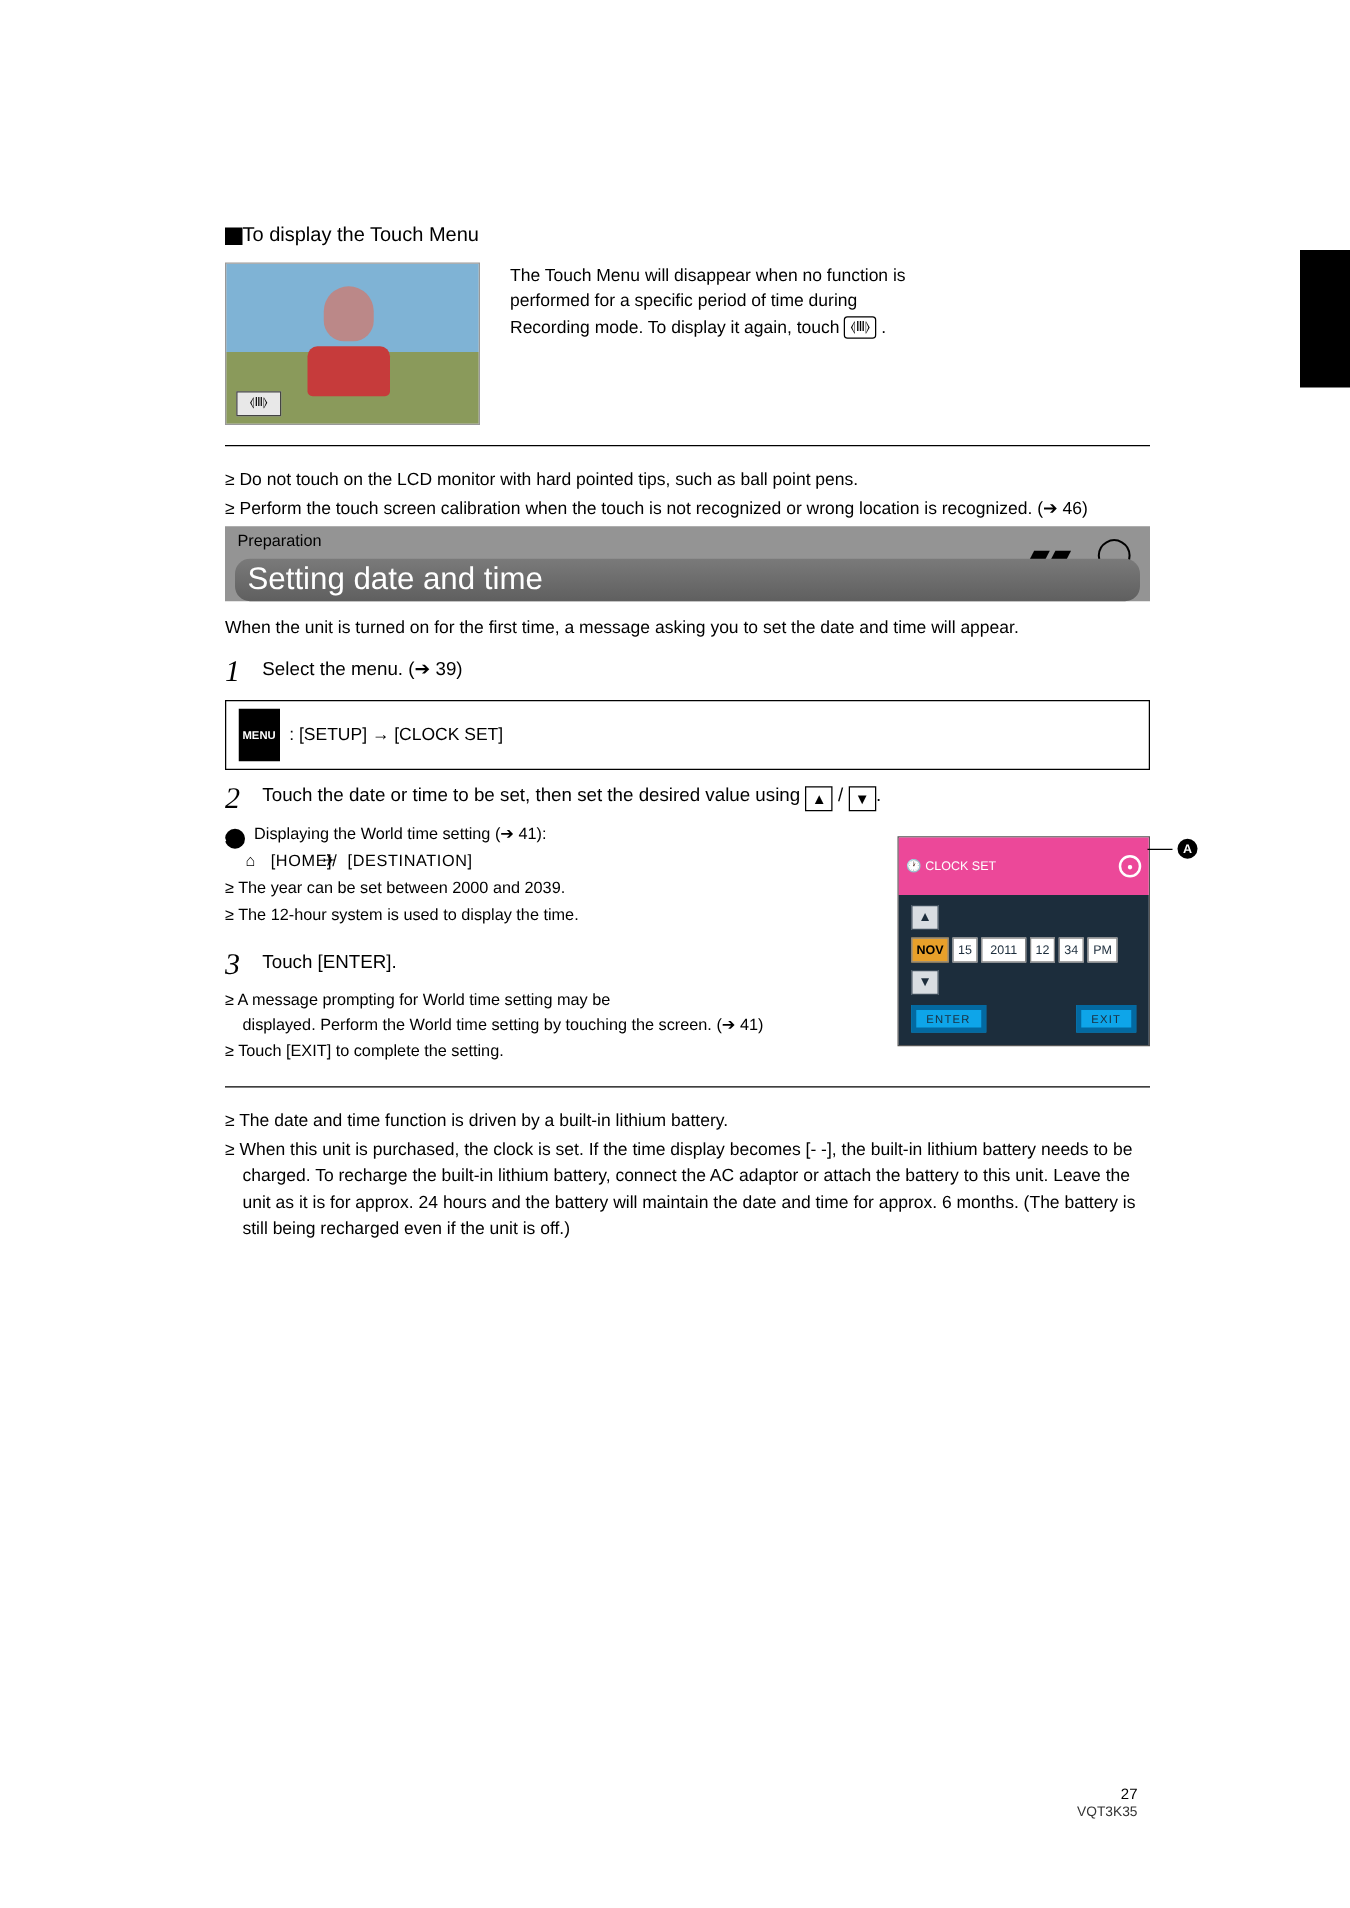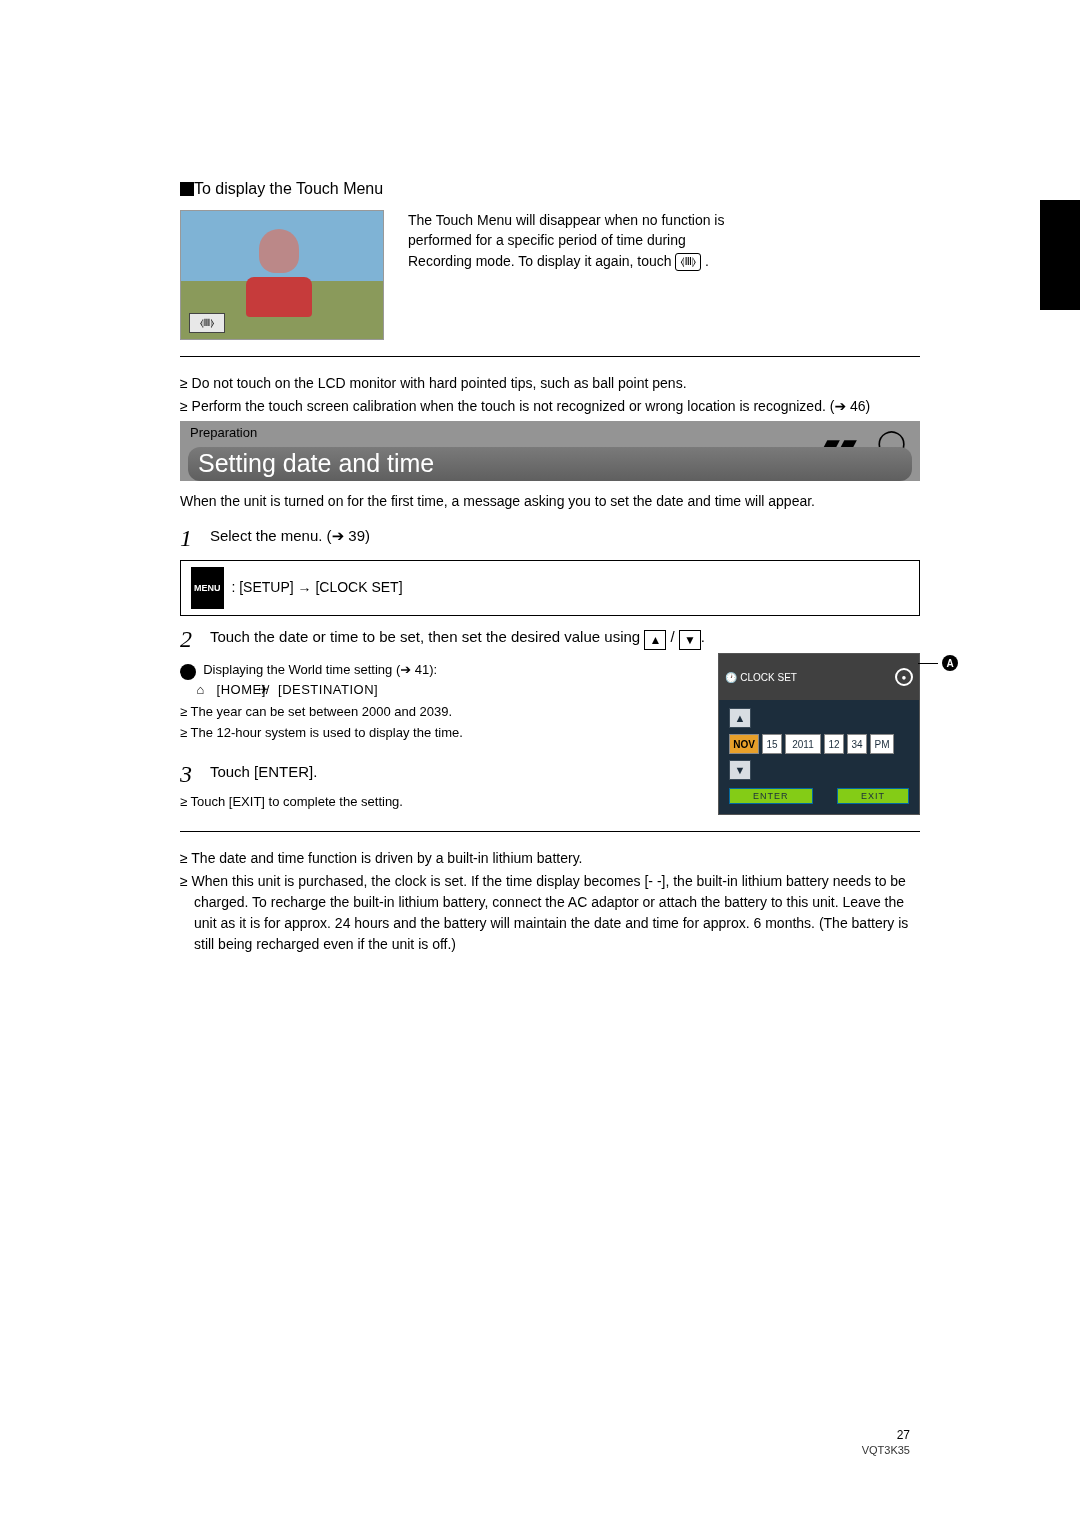--- a/index.html
+++ b/index.html
@@ -39,34 +39,34 @@
 .arrow-btn{display:inline-block;border:1px solid #000;width:20px;height:18px;text-align:center;font-size:12px;line-height:18px;vertical-align:-2px}
 .step2-wrap{margin-top:10px}
 .step2-cols{display:flex;gap:20px;align-items:center}
 .step2-left{flex:1}
 .sub-bullets{font-size:13px;line-height:1.5;margin-top:4px}
 .sub-bullets div{padding-left:14px;text-indent:-14px;margin-bottom:2px}
 .circ-a{display:inline-flex;width:16px;height:16px;border-radius:50%;background:#000;color:#fff;align-items:center;justify-content:center;font-size:10px;font-weight:bold;vertical-align:-2px}
 .h-icon{display:inline-block;font-size:13px;margin:0 2px}
 .bracket{letter-spacing:.5px}
 .clock-panel{width:200px;border:1px solid #555;position:relative}
-.clock-hdr{background:#404040;color:#fff;font-size:10px;padding:14px 6px;display:flex;justify-content:space-between;align-items:center}
+.clock-hdr{background:#ec4899;color:#fff;font-size:10px;padding:14px 6px;display:flex;justify-content:space-between;align-items:center}
 .clock-hdr .dot{width:14px;height:14px;border:2px solid #fff;border-radius:50%;display:inline-flex;align-items:center;justify-content:center;font-size:8px}
 .clock-body{background:#1c2d3c;padding:8px 10px 10px;display:flex;flex-direction:column;gap:6px}
 .ab{width:20px;height:18px;background:#d8dde2;border:1px solid #3a4a58;text-align:center;font-size:11px;line-height:18px;color:#1c2d3c}
 .date-row{display:flex;gap:3px;align-items:center}
 .dcell{background:#fff;color:#1c2d3c;font-size:10px;height:18px;display:flex;align-items:center;justify-content:center;border:1px solid #888}
 .dcell.mon{background:#e8a02a;color:#000;width:28px;font-weight:bold}
 .dcell.d{width:18px}
 .dcell.y{width:34px}
 .dcell.h{width:18px}
 .dcell.m{width:18px}
 .dcell.ap{width:22px}
 .btn-row{display:flex;justify-content:space-between;margin-top:2px}
-.cbtn{background:#84cc16;color:#1c2d3c;font-size:9px;padding:2px 23px;border:1px solid #0369a1;letter-spacing:1px}
+.cbtn{background:#0ea5e9;color:#1c2d3c;font-size:9px;padding:2px 8px;border:4px solid #0369a1;letter-spacing:1px}
 .callout{position:absolute;right:-38px;top:2px;display:flex;align-items:center;gap:4px}
 .callout .line{width:20px;height:1px;background:#000}
 .footer{position:absolute;bottom:70px;right:170px;text-align:right}
 .footer .pn{font-size:12px}
 .footer .code{font-size:11px;color:#333;margin-top:2px}
 </style>
 </head>
 <body>
 
 <div class="page">
@@ -143,20 +143,24 @@
         </div>
         <div>≥ The year can be set between 2000 and 2039.</div>
         <div>≥ The 12-hour system is used to display the time.</div>
       </div>
 
       <div class="step" style="margin-top:18px">
         <span class="step-num">3</span>
         <span class="step-body">Touch [ENTER].</span>
       </div>
       <div class="sub-bullets">
+        <div>
+          <span>≥ A message prompting for World time setting may be</span><br>
+          <span>displayed. Perform the World time setting by touching the screen. (</span><span class="arrow">➔</span><span> 41)</span>
+        </div>
         <div>≥ Touch [EXIT] to complete the setting.</div>
       </div>
     </div>
 
     <div style="position:relative">
       <div class="clock-panel">
         <div class="clock-hdr">
           <span>🕐 <span>CLOCK SET</span></span>
           <span class="dot">●</span>
         </div>

